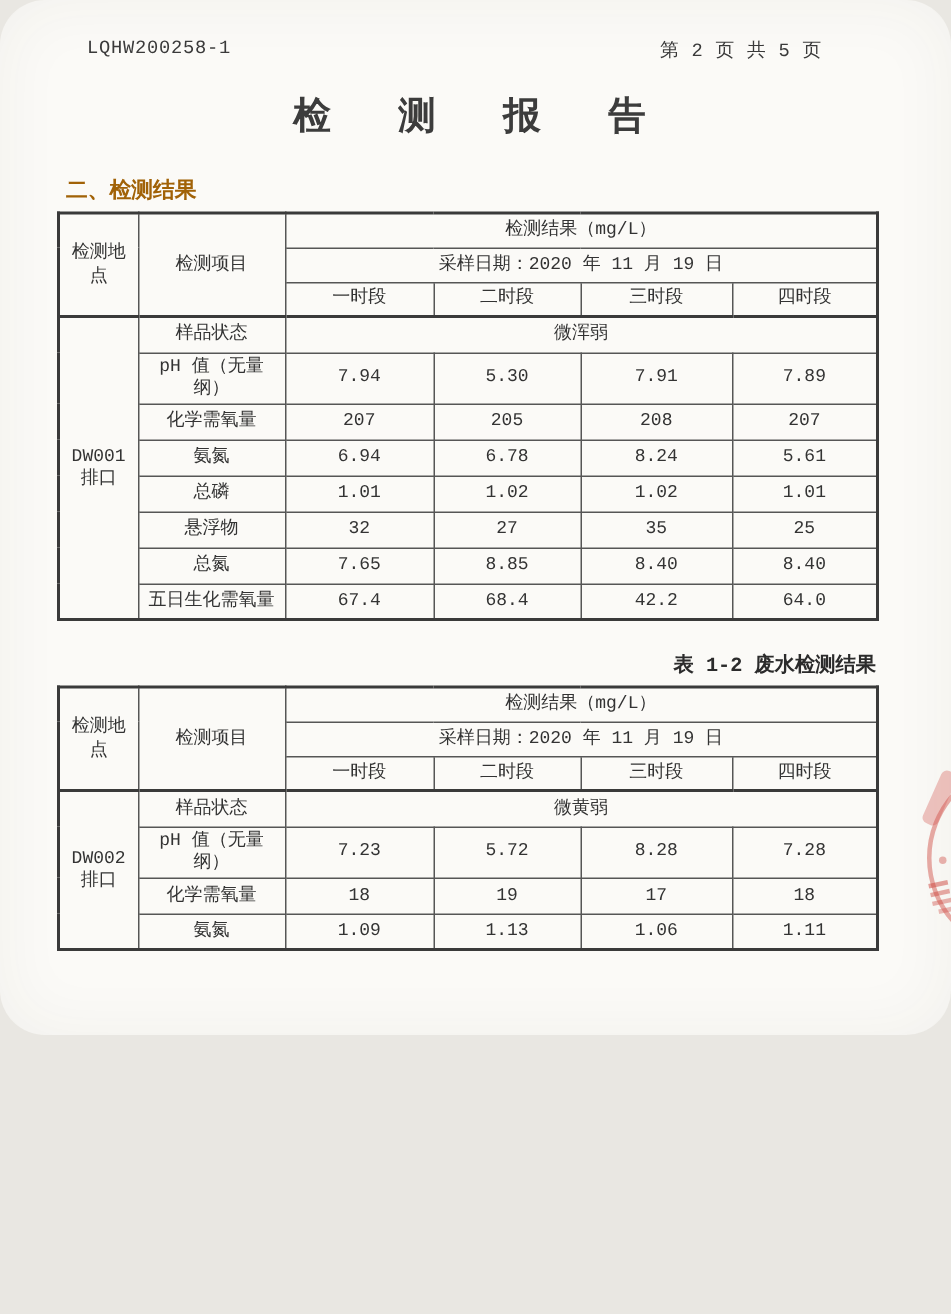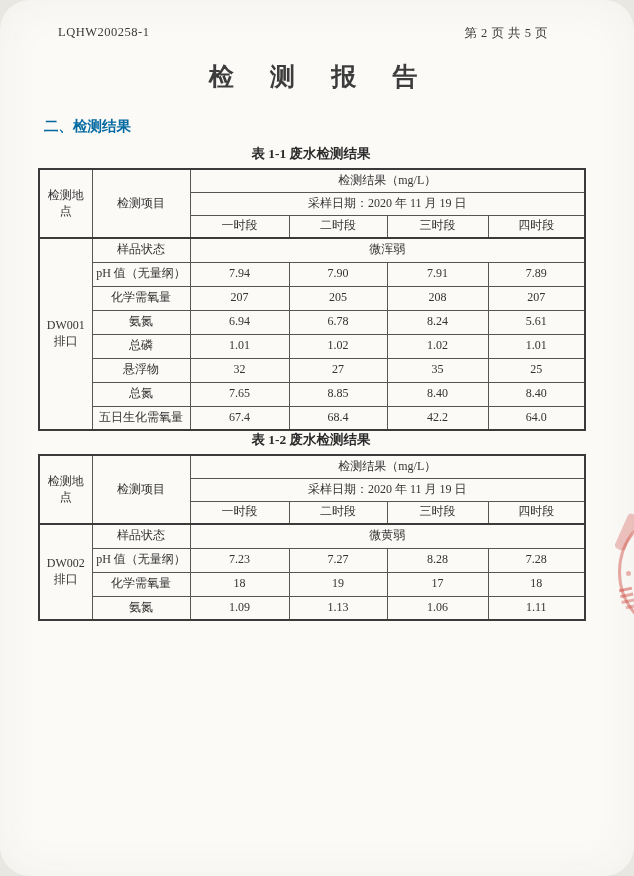--- a/index.html
+++ b/index.html
@@ -1,21 +1,21 @@
 <!DOCTYPE html>
 <html><head>
 <meta charset="utf-8">
 <style>
   * { margin:0; padding:0; box-sizing:border-box; }
   html,body { background:#e9e7e2; }
   .page {
     position:relative;
-    width:634px; height:876px;
+    width:634px; height:690px;
     background:#fbfaf7;
-    font-family:Liberation Serif, serif;
+    font-family:Liberation Mono, monospace;
     color:#2f2f2f;
     overflow:hidden;
     box-shadow: inset 0 0 45px rgba(60,50,30,0.05);
     border-radius: 30px;
   }
   .page-header {
     display:flex; justify-content:space-between;
     padding:25px 86px 0 58px;
     font-size:12.5px; letter-spacing:0.5px;
     color:#3a3a3a;
@@ -23,29 +23,29 @@
   .report-title {
     margin-top:18px;
     text-align:center;
     font-size:25px; font-weight:600;
     letter-spacing:15px; padding-left:7px;
     color:#3c3c3c;
   }
   .section-heading {
     margin:24px 0 0 44px;
     font-size:14.5px; font-weight:bold;
-    color:#0369a1;
+    color:#a16207;
   }
   .table-caption {
     width:546px; margin:9px 0 0 38px;
     text-align:center;
     font-size:13.5px; font-weight:bold;
     color:#2b2b2b;
   }
-  .caption-gap { margin-top:0; }
+  .caption-gap { margin-top:20px;text-align:right; }
   table.report-table {
     width:546px; margin:5px 0 0 38px;
     border-collapse:collapse; table-layout:fixed;
     font-size:12px; color:#333;
   }
   table.report-table td {
     border:1px solid #565656;
     text-align:center; vertical-align:middle;
     height:23px; line-height:1.3;
     padding:1px 3px;
@@ -89,21 +89,20 @@
 
   <div class="page-header">
     <span>LQHW200258-1</span>
     <span>第 2 页 共 5 页</span>
   </div>
 
   <div class="report-title">检 测 报 告</div>
 
   <div class="section-heading">二、检测结果</div>
 
-  <div class="table-caption">表 1-1 废水检测结果</div>
 
   <table class="report-table outer-top">
     <colgroup>
       <col style="width:53px">
         <col style="width:98px">
       <col style="width:99px">
         <col style="width:98px">
       <col style="width:101px">
         <col style="width:97px">
     </colgroup>
@@ -123,21 +122,21 @@
         <td class="sep-bottom">四时段</td>
       </tr>
       <tr class="body-row">
         <td rowspan="8">DW001 排口</td>
         <td>样品状态</td>
         <td colspan="4">微浑弱</td>
       </tr>
       <tr class="body-row">
         <td>pH 值（无量纲）</td>
         <td>7.94</td>
-        <td>7.90</td>
+        <td>5.30</td>
         <td>7.91</td>
         <td>7.89</td>
       </tr>
       <tr class="body-row">
         <td>化学需氧量</td>
         <td>207</td>
         <td>205</td>
         <td>208</td>
         <td>207</td>
       </tr>
@@ -206,21 +205,21 @@
         <td class="sep-bottom">四时段</td>
       </tr>
       <tr class="body-row">
         <td rowspan="4">DW002 排口</td>
         <td>样品状态</td>
         <td colspan="4">微黄弱</td>
       </tr>
       <tr class="body-row">
         <td>pH 值（无量纲）</td>
         <td>7.23</td>
-        <td>7.27</td>
+        <td>5.72</td>
         <td>8.28</td>
         <td>7.28</td>
       </tr>
       <tr class="body-row">
         <td>化学需氧量</td>
         <td>18</td>
         <td>19</td>
         <td>17</td>
         <td>18</td>
       </tr>

